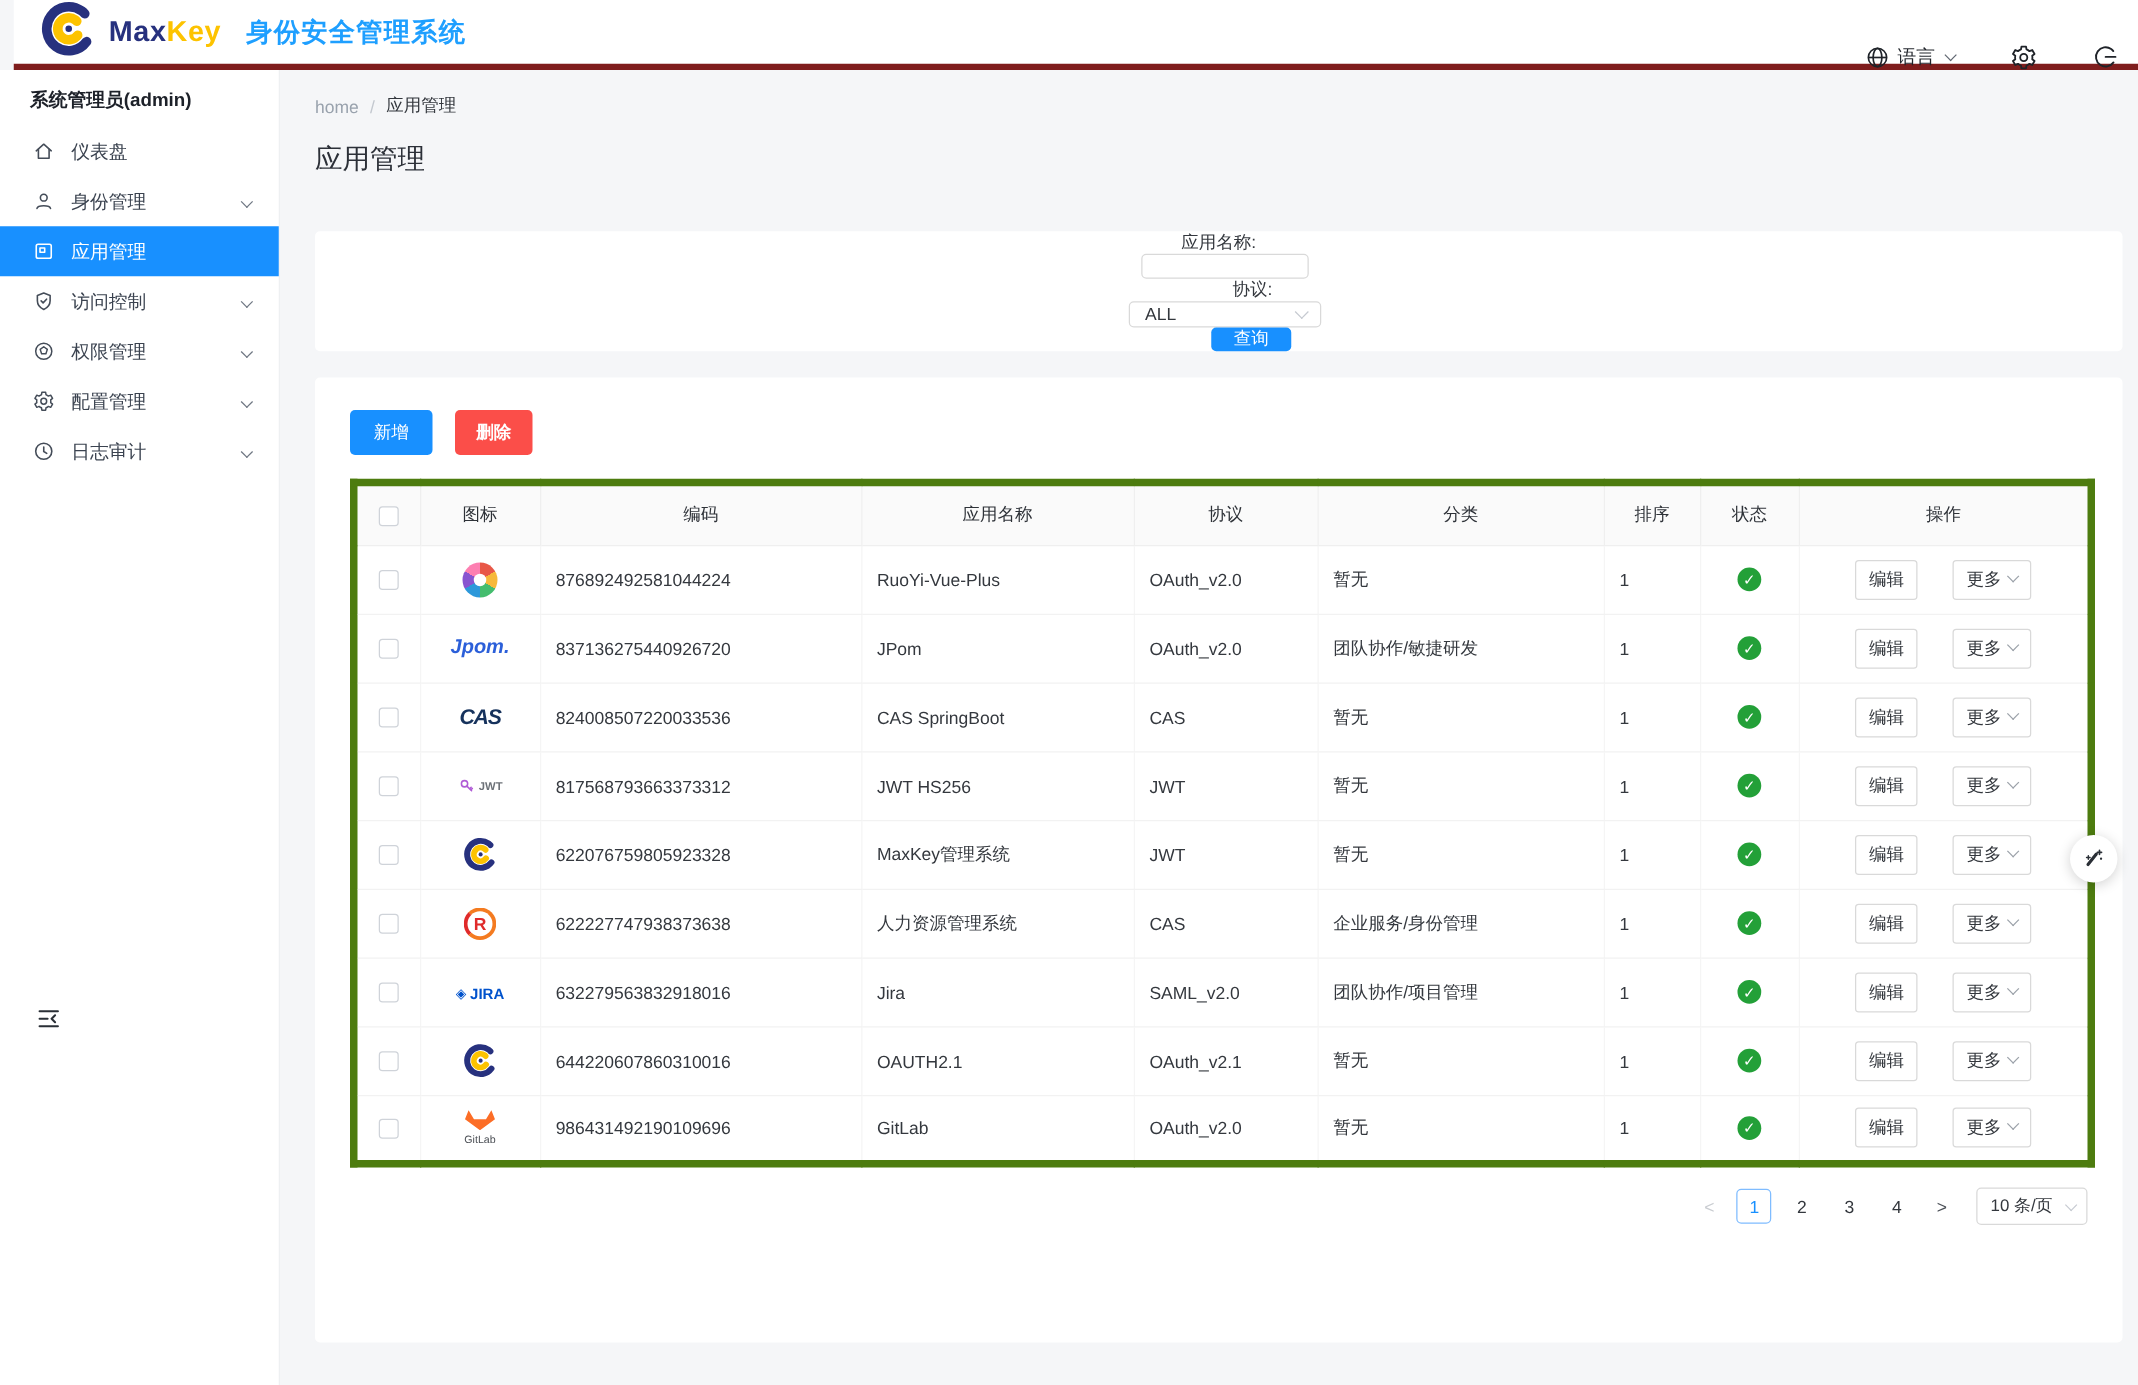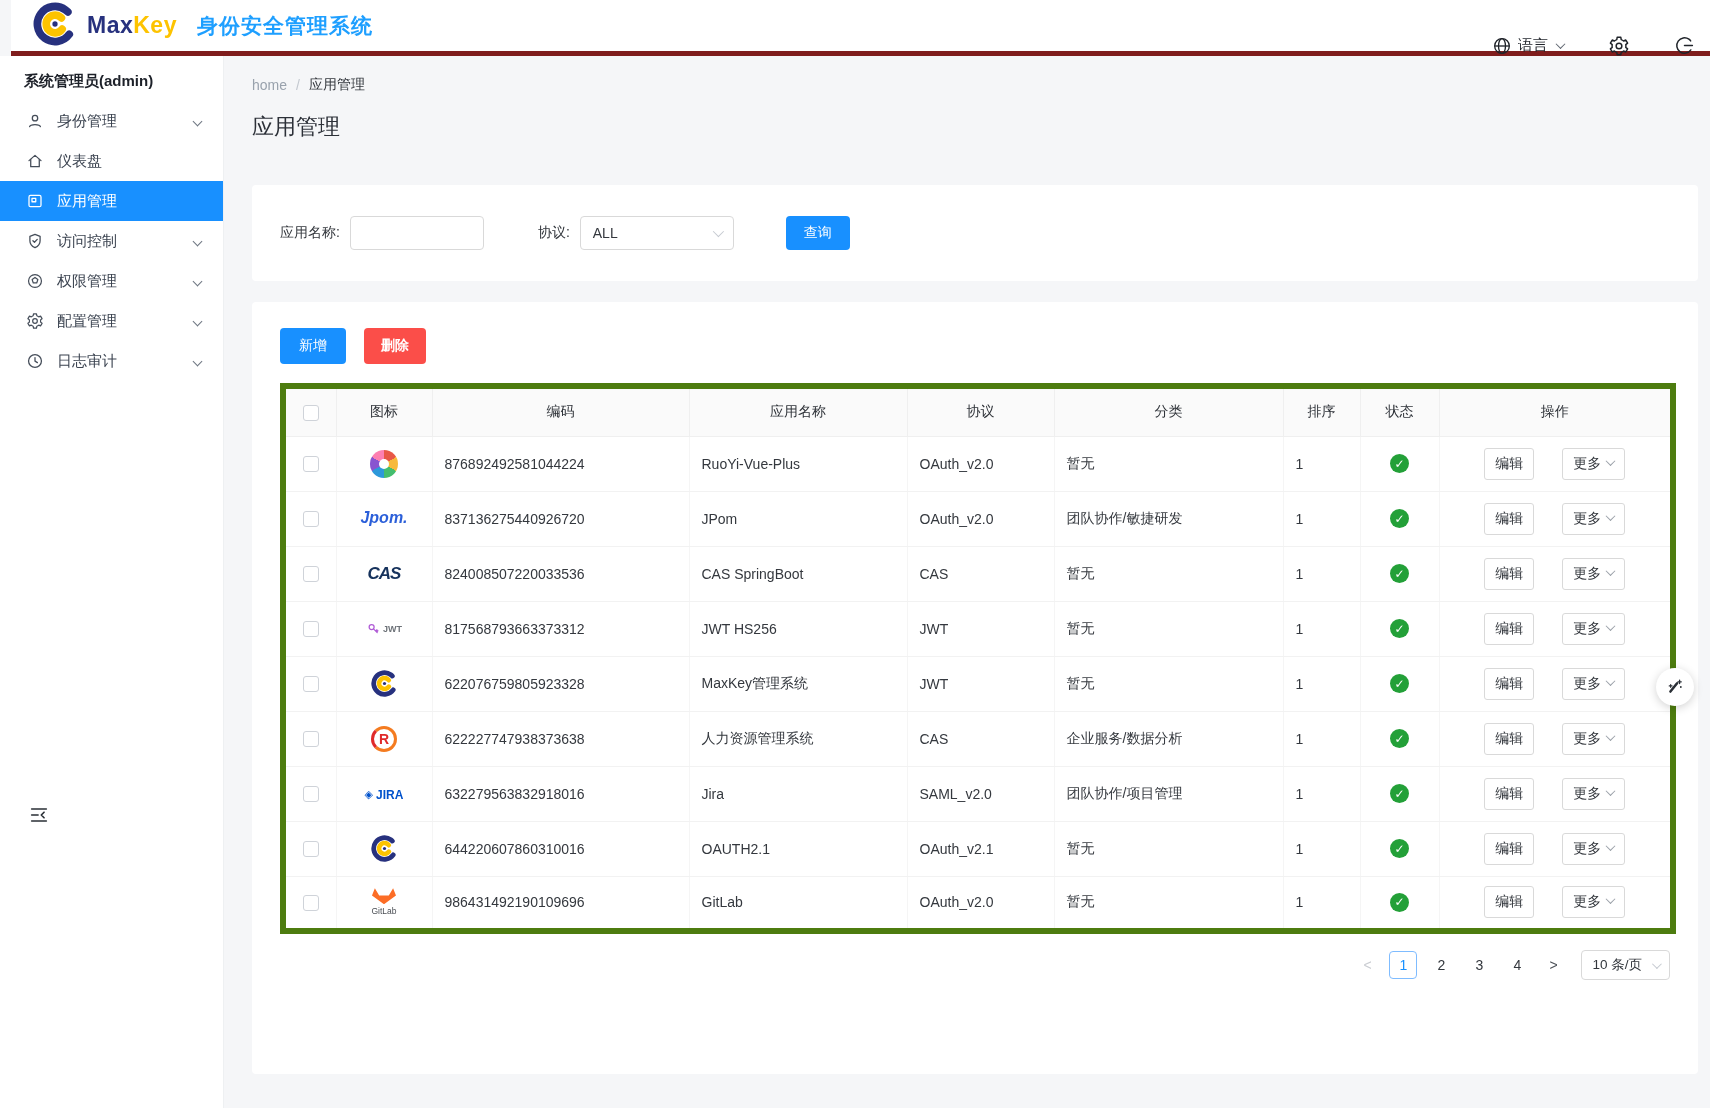--- a/index.html
+++ b/index.html
@@ -36,21 +36,21 @@
   .side-fold { position:absolute; top:748px; left:28px; width:22px; height:22px; color:#2a2f36; cursor:pointer; }
 
   
   .main { position:absolute; top:56px; left:224px; right:0; bottom:0; padding:20px 12px 0 28px; }
   .breadcrumb { font-size:14px; display:flex; gap:9px; align-items:center; }
   .bc-home { color:#99a2ad; cursor:pointer; }
   .bc-sep { color:#c3c8cf; }
   .bc-cur { color:#33373d; }
   .page-title { margin-top:18px; font-size:22px; font-weight:500; color:#2c3038; }
 
-  .card { background:#fff; border-radius:4px; width:1446px; }
+  .card { background:#fff; border-radius:4px; width:1446px;flex-direction:column; }
   .card-search { margin-top:43px; height:96px; display:flex; align-items:center; padding:0 28px; }
   .f-label { font-size:14px; color:#33373d; }
   .f-input { width:134px; height:34px; border:1px solid #d9d9d9; border-radius:4px; margin-left:10px;
     padding:0 10px; font-size:14px; outline:none; background:#fff; }
   .f-select { width:154px; height:34px; border:1px solid #d9d9d9; border-radius:4px; margin-left:10px;
     display:flex; align-items:center; padding:0 12px; font-size:14px; color:#33373d; cursor:pointer; background:#fff; }
   .f-select .sel-chev { margin-left:auto; width:8px; height:8px; border-right:1.5px solid #c6cad1;
     border-bottom:1.5px solid #c6cad1; transform:rotate(45deg) translateY(-2px); }
   .ml54 { margin-left:54px; }
   .btn { border:none; border-radius:4px; color:#fff; font-size:14px; cursor:pointer;
@@ -166,37 +166,37 @@
       </svg>
     </span>
   </div>
 </header>
 
 <aside class="sidebar">
   <div class="side-user">系统管理员(admin)</div>
   <nav class="side-list">
   <div class="side-item">
     <span class="si-icon">
+          <svg width="18" height="18" viewBox="0 0 24 24" fill="none" stroke="currentColor" stroke-width="1.7" stroke-linecap="round" stroke-linejoin="round">
+            <path d="M4 11.5 L12 4.5 L20 11.5"></path>
+            <path d="M6.3 9.8 V19.5 H17.7 V9.8"></path>
+          </svg>
+        </span>
+    <span class="si-label">仪表盘</span>
+
+  </div>
+  <div class="side-item">
+    <span class="si-icon">
           <svg width="18" height="18" viewBox="0 0 24 24" fill="none" stroke="currentColor" stroke-width="1.7" stroke-linecap="round">
             <circle cx="12" cy="8.2" r="3.6"></circle>
             <path d="M4.8 19.6 C5.6 15.8 18.4 15.8 19.2 19.6"></path>
           </svg>
         </span>
     <span class="si-label">身份管理</span>
     <span class="si-chev"></span>
-  </div>
-  <div class="side-item">
-    <span class="si-icon">
-          <svg width="18" height="18" viewBox="0 0 24 24" fill="none" stroke="currentColor" stroke-width="1.7" stroke-linecap="round" stroke-linejoin="round">
-            <path d="M4 11.5 L12 4.5 L20 11.5"></path>
-            <path d="M6.3 9.8 V19.5 H17.7 V9.8"></path>
-          </svg>
-        </span>
-    <span class="si-label">仪表盘</span>
-
   </div>
   <div class="side-item active">
     <span class="si-icon">
           <svg width="18" height="18" viewBox="0 0 24 24" fill="none" stroke="currentColor" stroke-width="1.7" stroke-linejoin="round">
             <rect x="4" y="4.5" width="16" height="15" rx="2"></rect>
             <path d="M8 8.5 h5 v4.5 h-5 z"></path>
           </svg>
         </span>
     <span class="si-label">应用管理</span>
 
@@ -381,21 +381,21 @@
       <button class="btn-plain">编辑</button>
       <button class="btn-plain btn-more">更多<span class="chev"></span></button>
     </td>
   </tr>
   <tr>
     <td class="c-check"><span class="checkbox"></span></td>
     <td class="c-icon"><span class="ai-hr">R</span></td>
     <td>622227747938373638</td>
     <td>人力资源管理系统</td>
     <td>CAS</td>
-    <td>企业服务/数据分析</td>
+    <td>企业服务/身份管理</td>
     <td>1</td>
     <td class="c-status"><span class="status-ok">✓</span></td>
     <td class="c-ops">
       <button class="btn-plain">编辑</button>
       <button class="btn-plain btn-more">更多<span class="chev"></span></button>
     </td>
   </tr>
   <tr>
     <td class="c-check"><span class="checkbox"></span></td>
     <td class="c-icon"><span class="ai-jira"><b>◈</b>JIRA</span></td>

